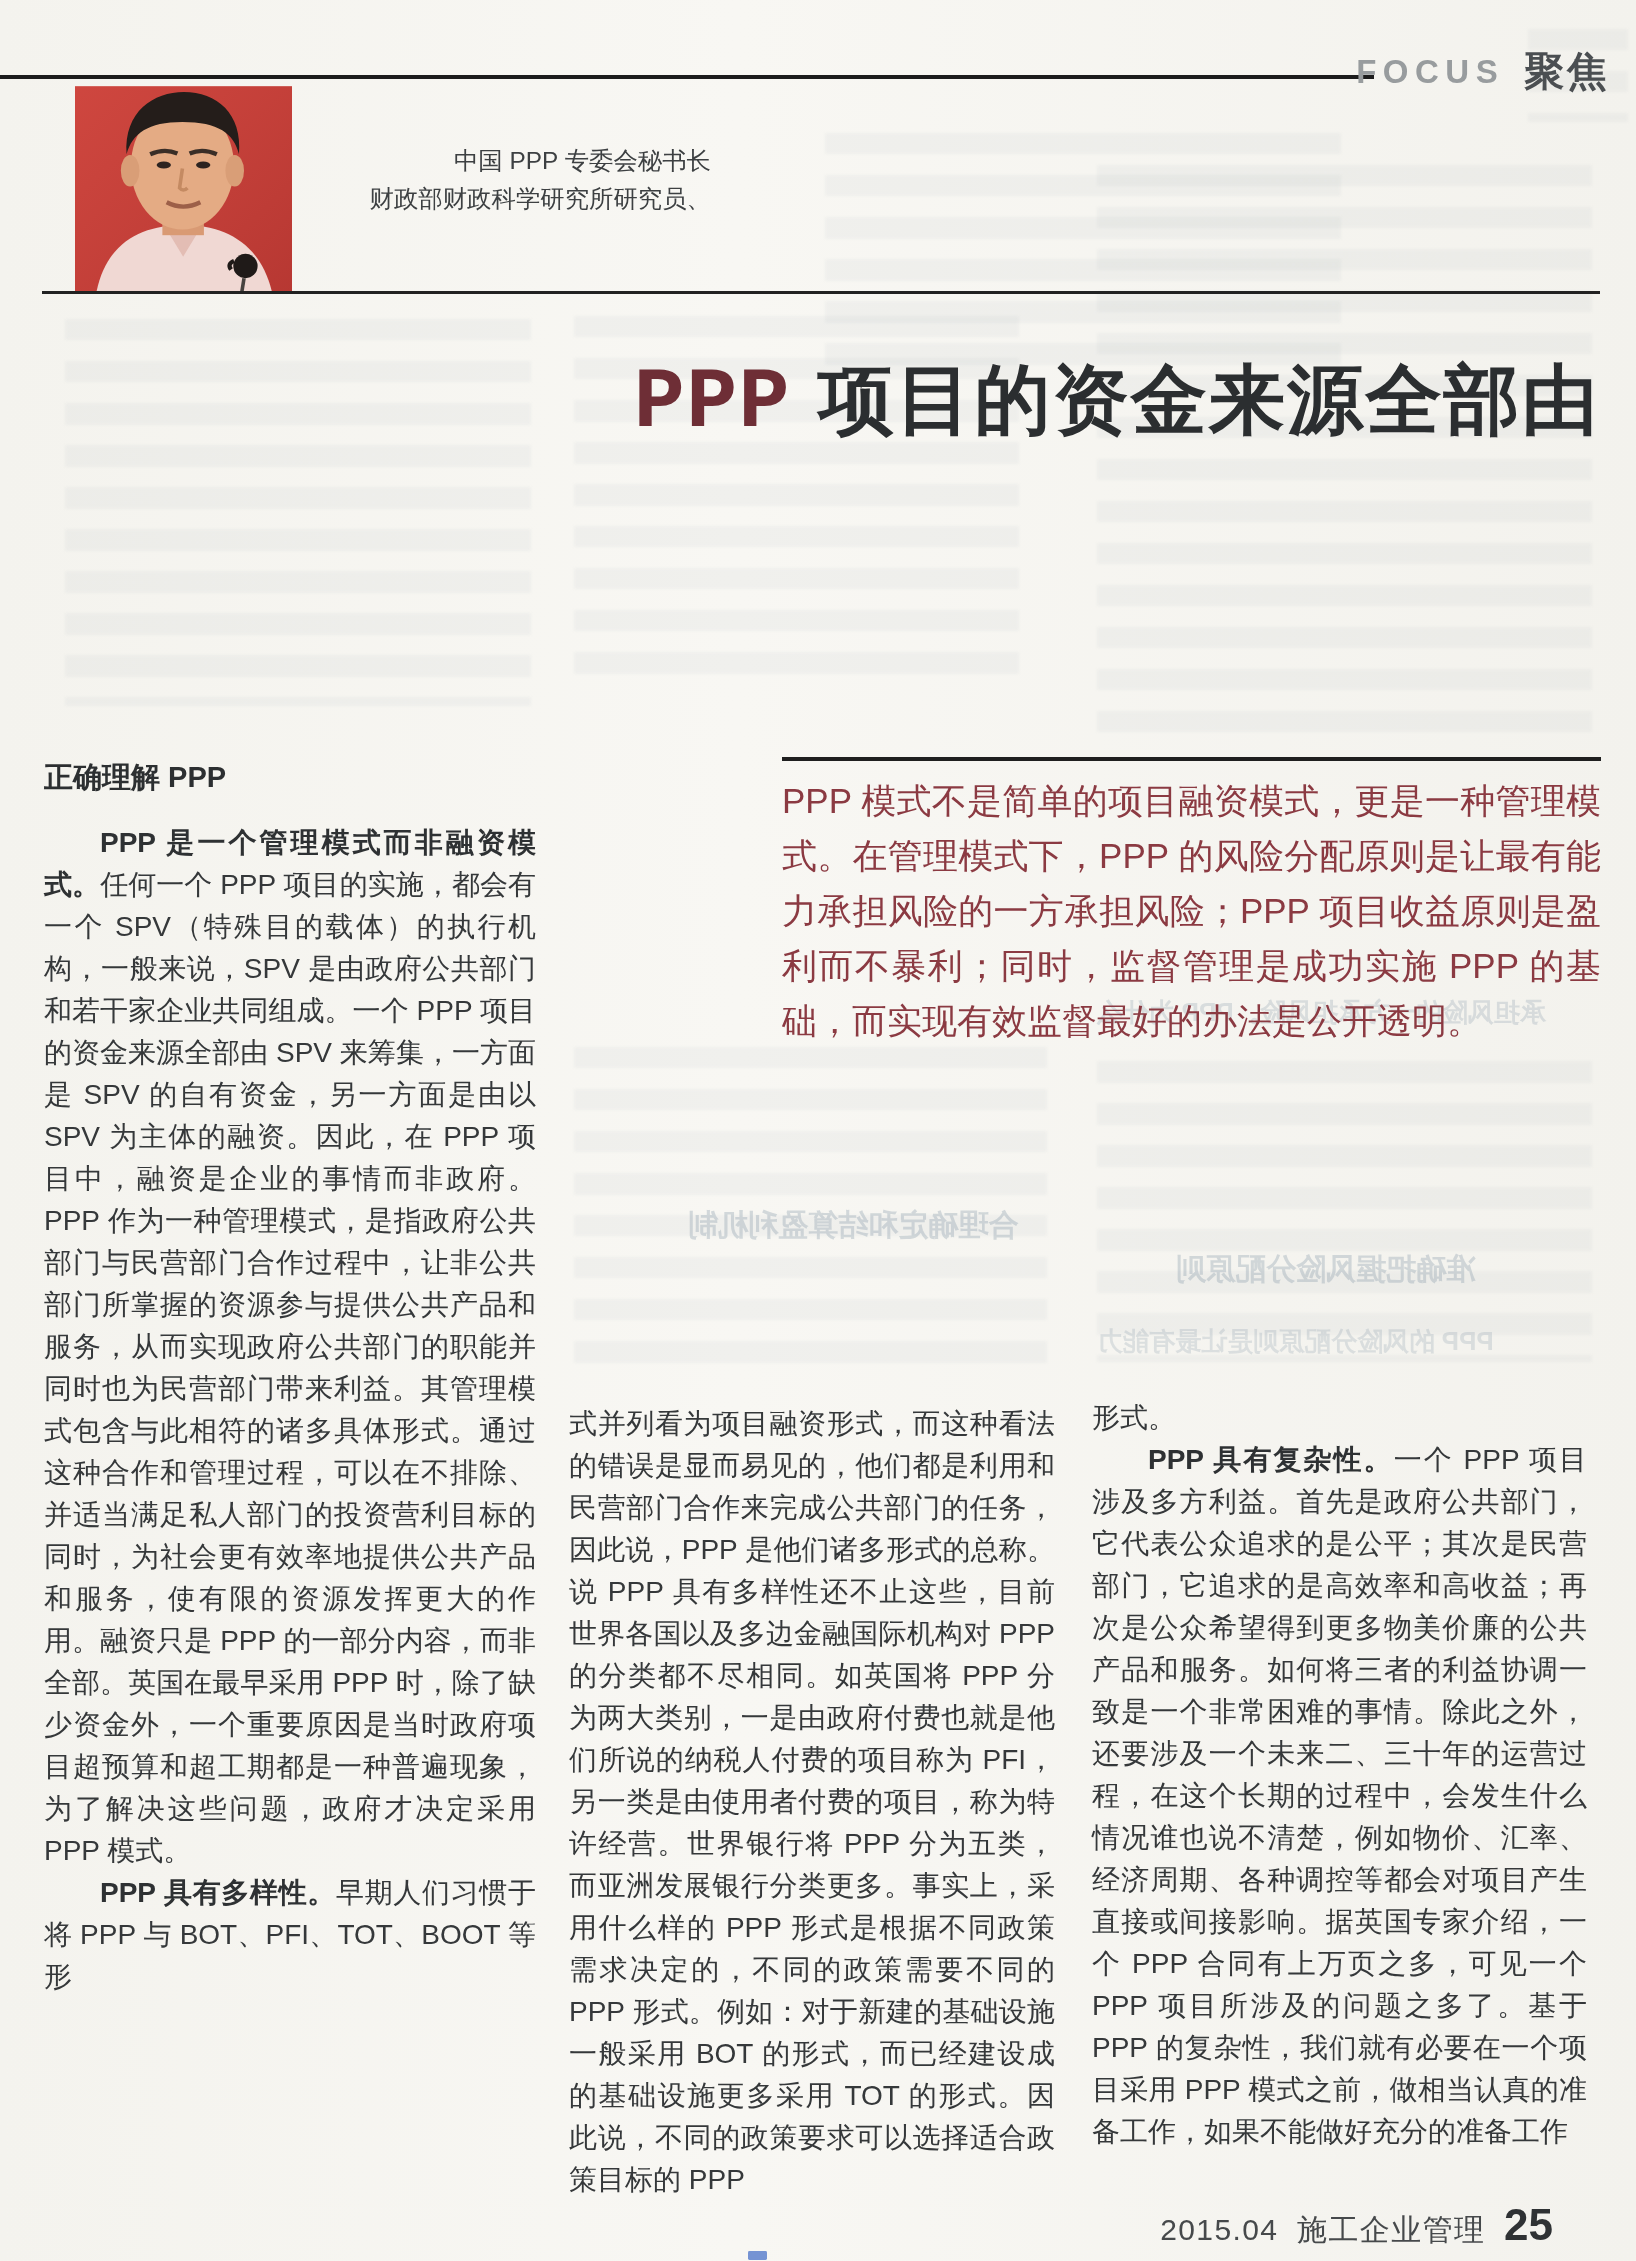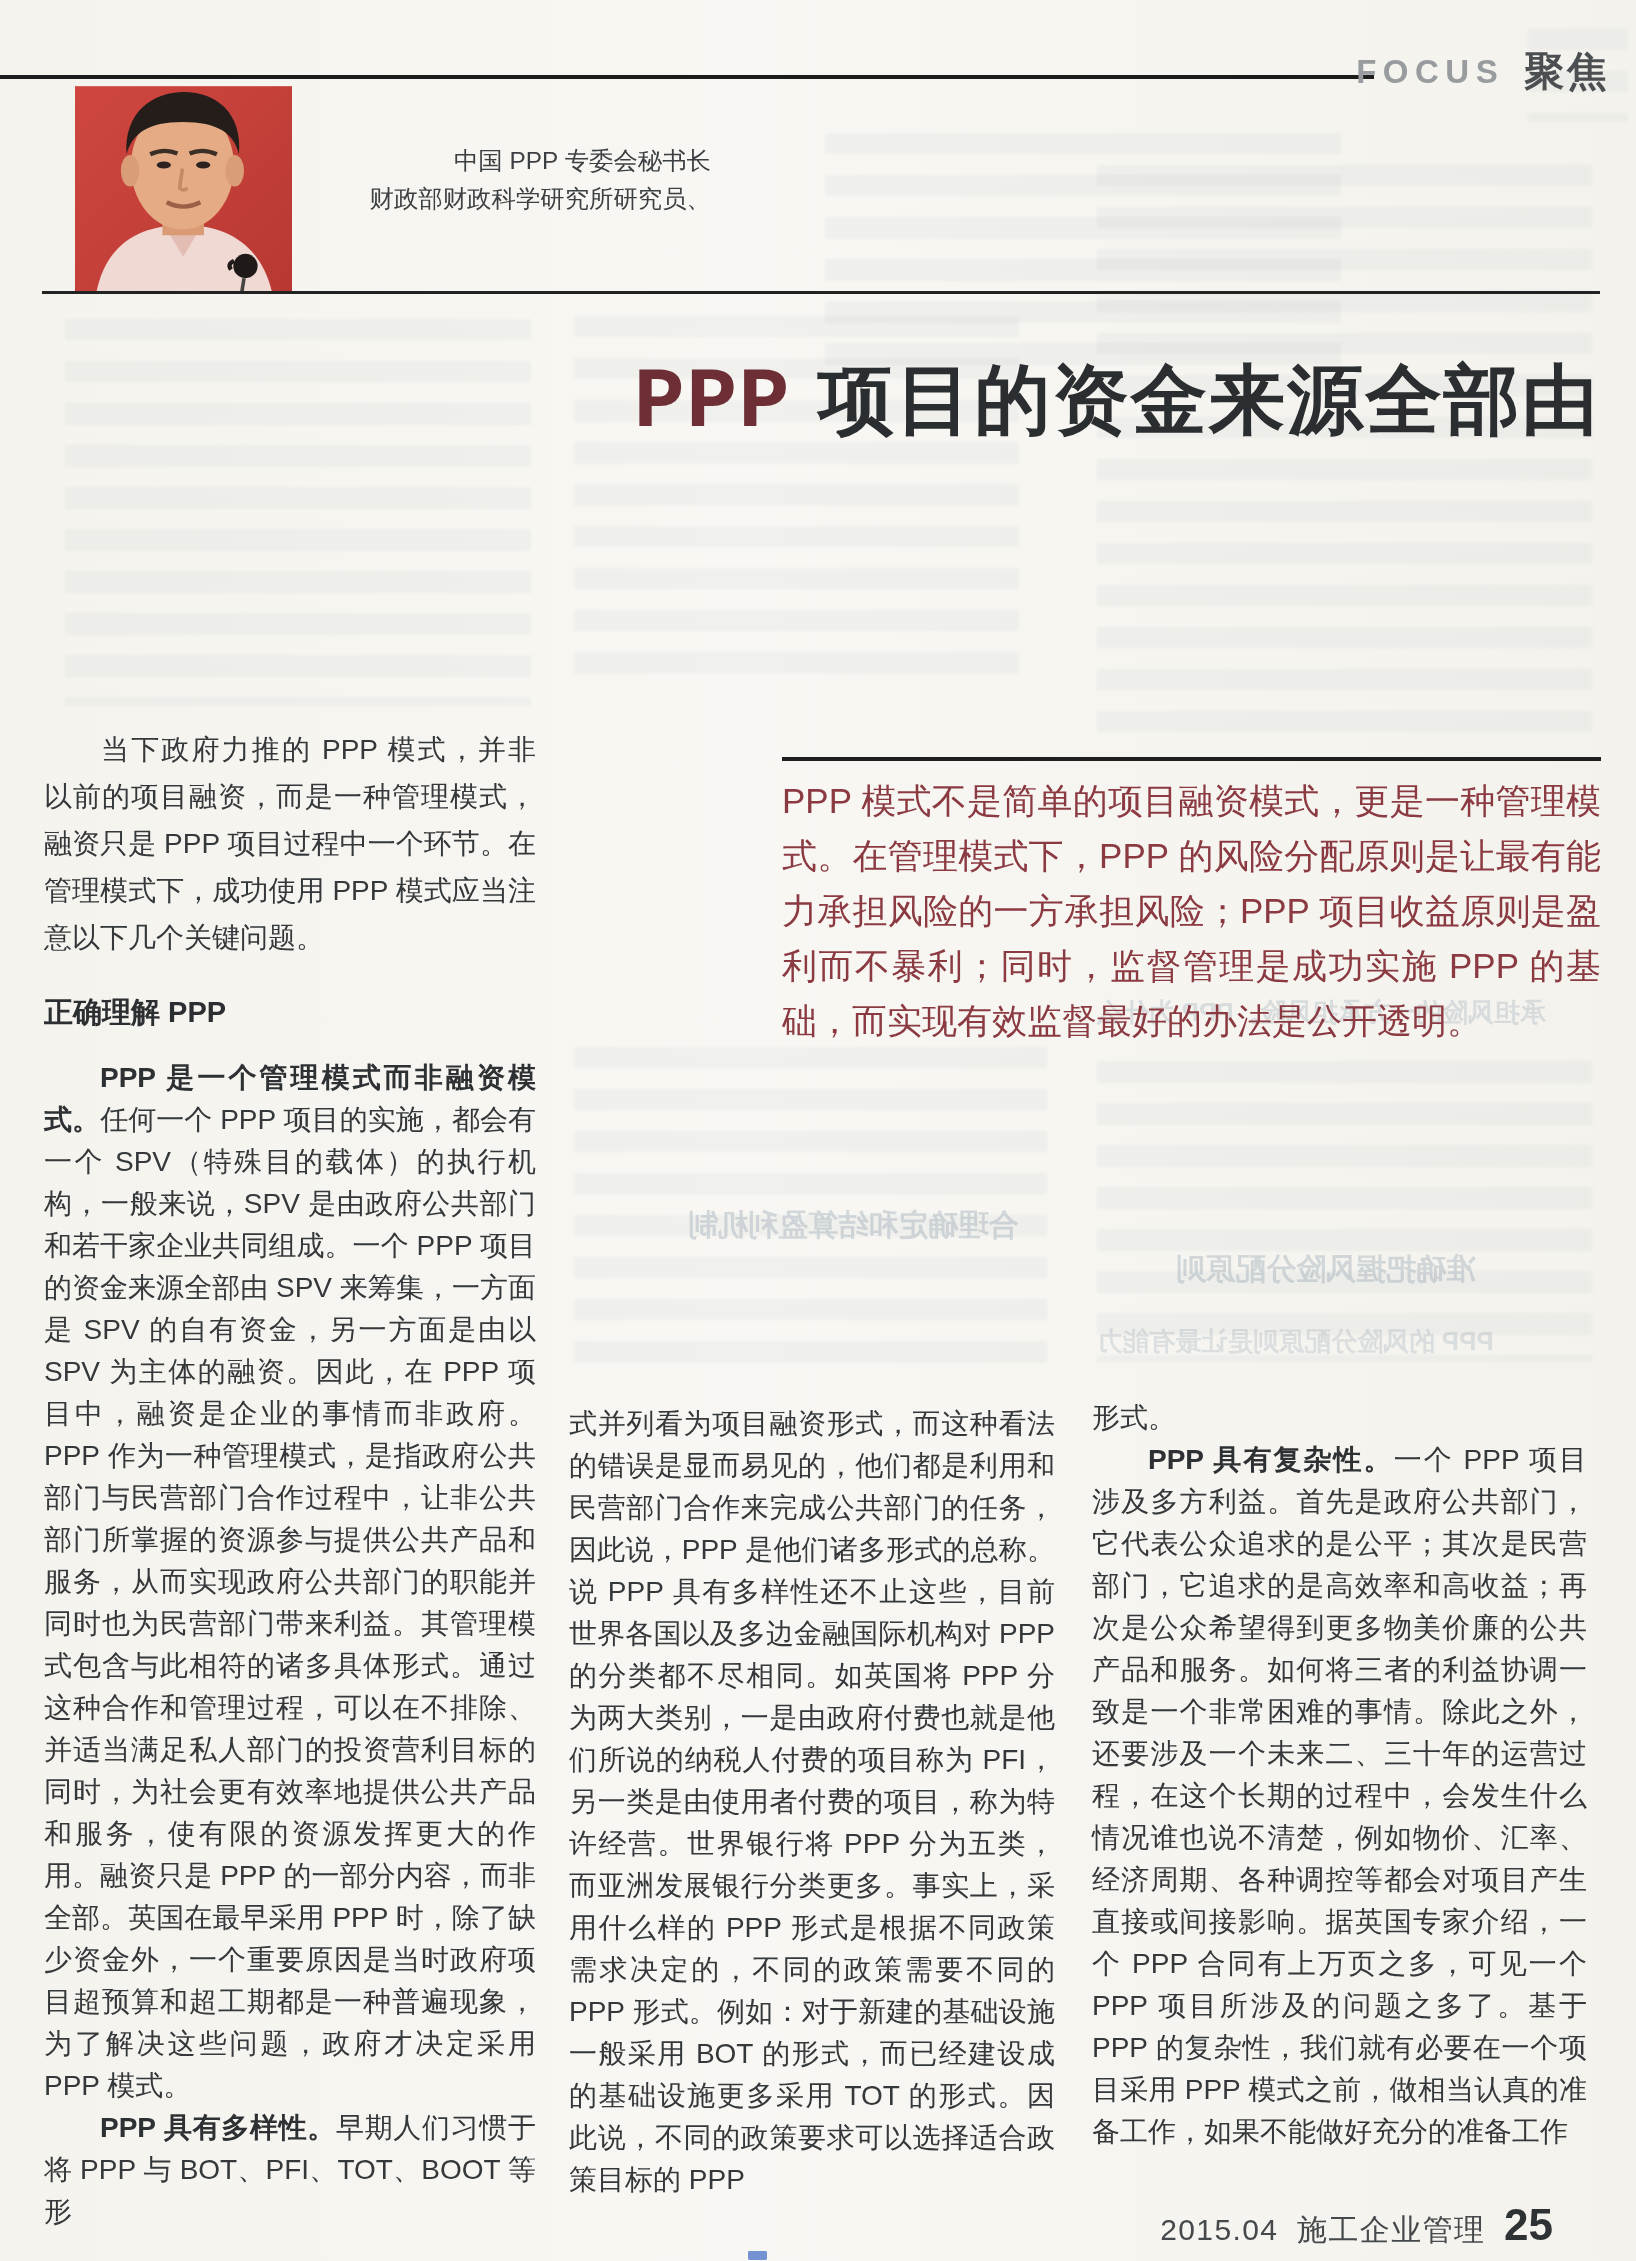--- a/index.html
+++ b/index.html
@@ -131,21 +131,20 @@
   <div class="cred">财政部财政科学研究所研究员、</div>
 </div>
 
 <h1 class="abs title">
   <span class="title-ppp">PPP</span><span>项目的资金来源全部由</span>
 </h1>
 
 <div class="abs summary">PPP 模式不是简单的项目融资模式，更是一种管理模式。在管理模式下，PPP 的风险分配原则是让最有能力承担风险的一方承担风险；PPP 项目收益原则是盈利而不暴利；同时，监督管理是成功实施 PPP 的基础，而实现有效监督最好的办法是公开透明。</div>
 
 <div class="abs col col-left">
-  <p class="intro">当下政府力推的 PPP 模式，并非以前的项目融资，而是一种管理模式，融资只是 PPP 项目过程中一个环节。在管理模式下，成功使用 PPP 模式应当注意以下几个关键问题。</p>
   <h2 class="sec-heading">正确理解 PPP</h2>
   <p class="indent body1"><span class="bold-lead">PPP 是一个管理模式而非融资模式。</span><span>任何一个 PPP 项目的实施，都会有一个 SPV（特殊目的载体）的执行机构，一般来说，SPV 是由政府公共部门和若干家企业共同组成。一个 PPP 项目的资金来源全部由 SPV 来筹集，一方面是 SPV 的自有资金，另一方面是由以 SPV 为主体的融资。因此，在 PPP 项目中，融资是企业的事情而非政府。PPP 作为一种管理模式，是指政府公共部门与民营部门合作过程中，让非公共部门所掌握的资源参与提供公共产品和服务，从而实现政府公共部门的职能并同时也为民营部门带来利益。其管理模式包含与此相符的诸多具体形式。通过这种合作和管理过程，可以在不排除、并适当满足私人部门的投资营利目标的同时，为社会更有效率地提供公共产品和服务，使有限的资源发挥更大的作用。融资只是 PPP 的一部分内容，而非全部。英国在最早采用 PPP 时，除了缺少资金外，一个重要原因是当时政府项目超预算和超工期都是一种普遍现象，为了解决这些问题，政府才决定采用 PPP 模式。</span></p>
   <p class="indent"><span class="bold-lead">PPP 具有多样性。</span><span>早期人们习惯于将 PPP 与 BOT、PFI、TOT、BOOT 等形</span></p>
 </div>
 
 <div class="abs col col-mid">
   <p>式并列看为项目融资形式，而这种看法的错误是显而易见的，他们都是利用和民营部门合作来完成公共部门的任务，因此说，PPP 是他们诸多形式的总称。说 PPP 具有多样性还不止这些，目前世界各国以及多边金融国际机构对 PPP 的分类都不尽相同。如英国将 PPP 分为两大类别，一是由政府付费也就是他们所说的纳税人付费的项目称为 PFI，另一类是由使用者付费的项目，称为特许经营。世界银行将 PPP 分为五类，而亚洲发展银行分类更多。事实上，采用什么样的 PPP 形式是根据不同政策需求决定的，不同的政策需要不同的 PPP 形式。例如：对于新建的基础设施一般采用 BOT 的形式，而已经建设成的基础设施更多采用 TOT 的形式。因此说，不同的政策要求可以选择适合政策目标的 PPP</p>
 </div>
 
 <div class="abs col col-right">

